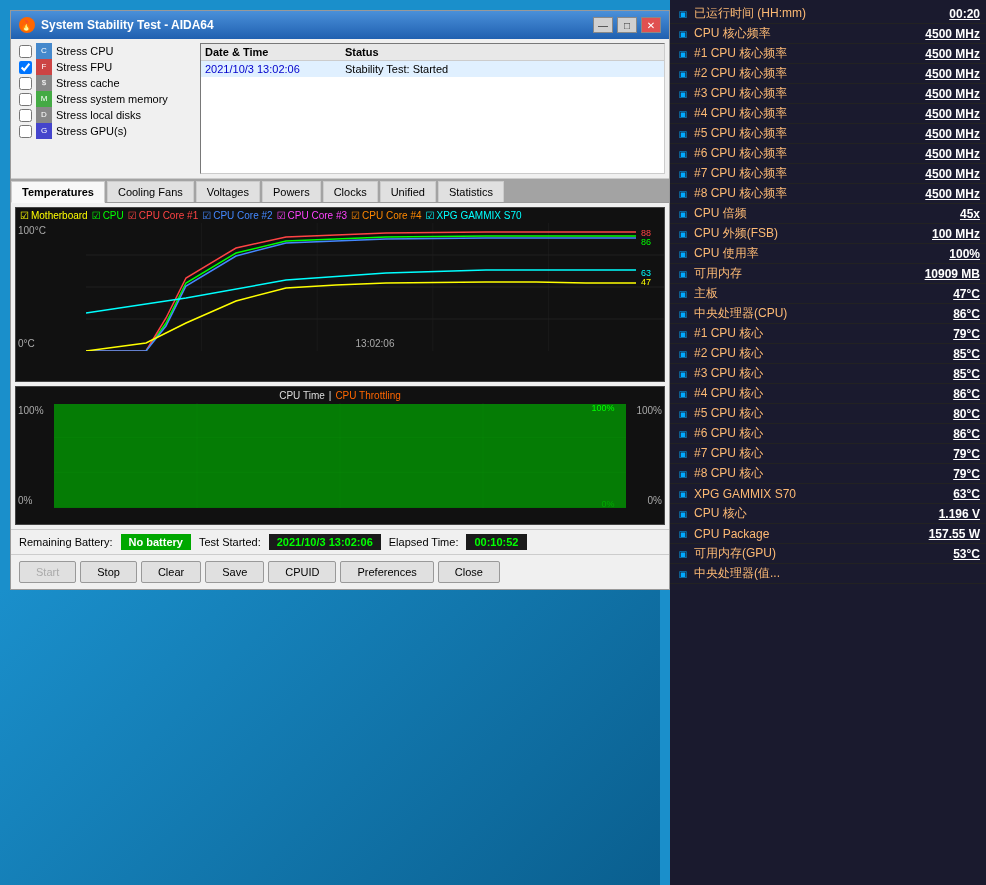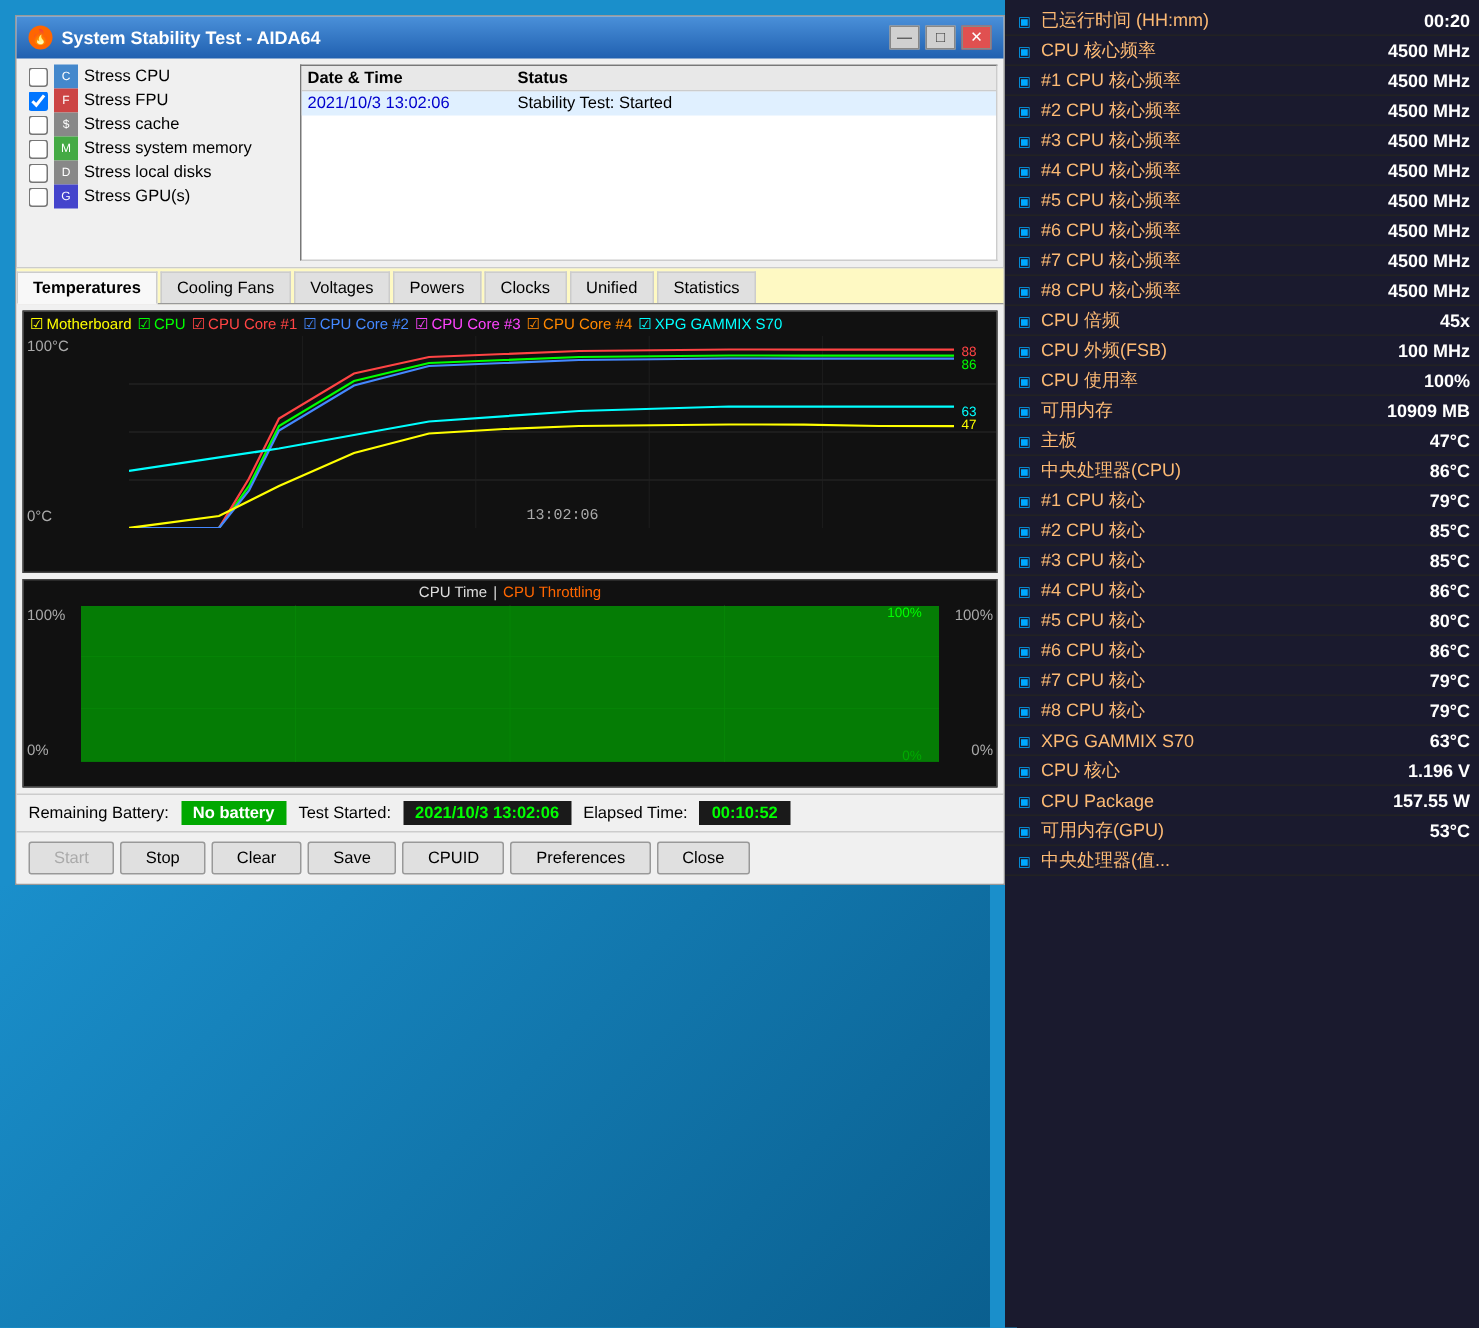--- a/index.html
+++ b/index.html
@@ -123,21 +123,21 @@
     
     .tabs-container {
       display: flex;
       flex-direction: column;
       flex: 1;
       min-height: 0;
     }
 
     .tabs-bar {
       display: flex;
-      background: #fef9c3;
+      background: #a3a3a3;
       border-bottom: 1px solid #999;
       flex-shrink: 0;
     }
 
     .tab {
       padding: 4px 10px;
       font-size: 11px;
       border: 1px solid #ccc;
       border-bottom: none;
       cursor: pointer;
@@ -246,20 +246,21 @@
     .monitor-label {
       flex: 1;
       color: #fdba74;
     }
 
     .monitor-value {
       color: #ffffff;
       font-weight: bold;
       text-align: right;
       min-width: 80px;
+      text-decoration: underline;
     }
 
     
     .desktop-bg {
       position: absolute;
       left: 0;
       top: 590px;
       width: 660px;
       height: 295px;
       background: linear-gradient(135deg, #1a8fcb 0%, #0a5f8f 100%);
@@ -418,21 +419,21 @@
               <polyline points="0,128 60,120 100,100 150,78 200,65 250,62 300,60 400,59 450,59 500,60 550,60" fill="none" stroke="#ffff00" stroke-width="1.5"></polyline>
 
               <polyline points="0,90 100,75 200,57 300,50 400,47 500,47 550,47" fill="none" stroke="#00ffff" stroke-width="1.5"></polyline>
 
               <text x="555" y="13" fill="#ff4444" font-size="9">88</text>
               <text x="555" y="22" fill="#00ff00" font-size="9">86</text>
               <text x="555" y="53" fill="#00ffff" font-size="9">63</text>
               <text x="555" y="62" fill="#ffff00" font-size="9">47</text>
             </svg>
             
-            <div style="position:absolute;bottom:2px;left:50%;transform:translateX(-50%);color:#aaa;font-size:10px;font-family:Liberation Mono, monospace;">13:02:06</div>
+            <div style="position:absolute;bottom:2px;left:50%;transform:translateX(-50%);color:#aaa;font-size:10px;">13:02:06</div>
           </div>
         </div>
       </div>
 
       <div style="background:#111;border:1px solid #444;flex:1;position:relative;min-height:110px;">
 
         <div style="position:absolute;top:3px;left:50%;transform:translateX(-50%);color:#ddd;font-size:10px;display:flex;gap:4px;white-space:nowrap;">
           <span>CPU Time</span>
           <span>|</span>
           <span style="color:#ff6600;">CPU Throttling</span>

